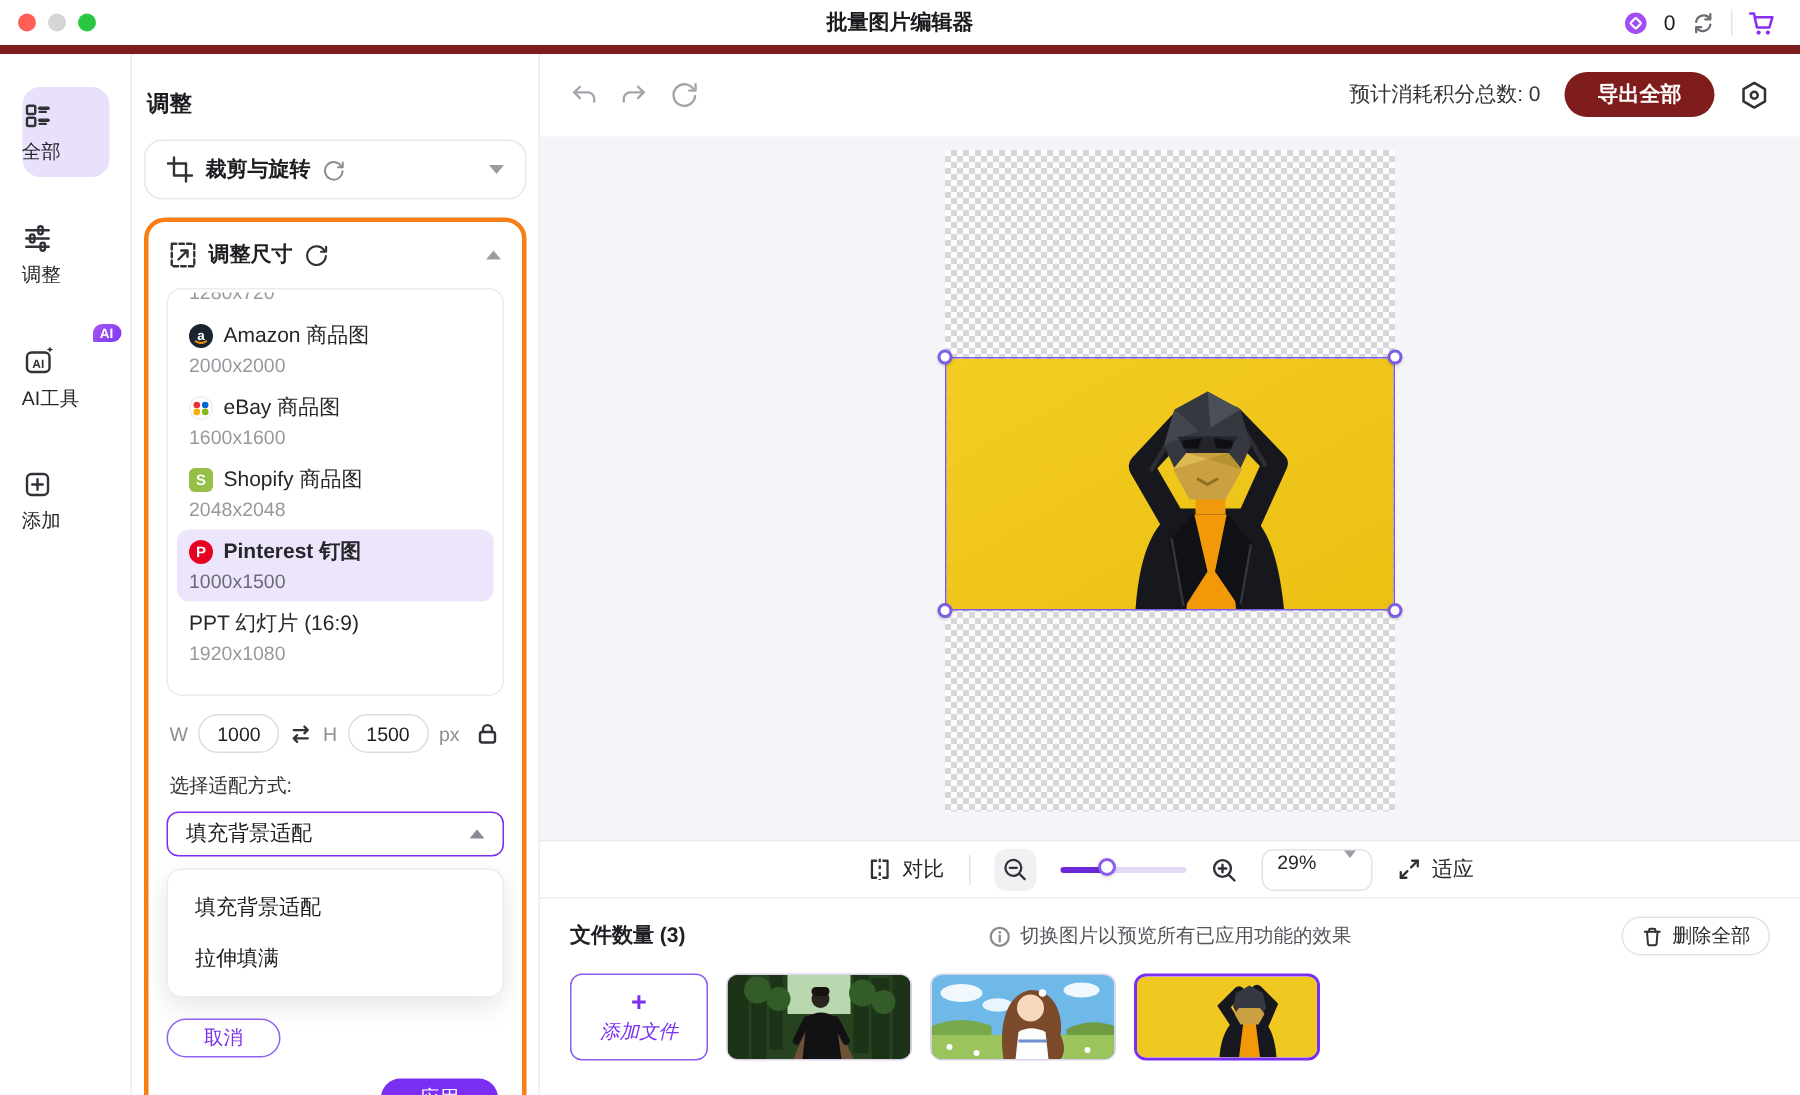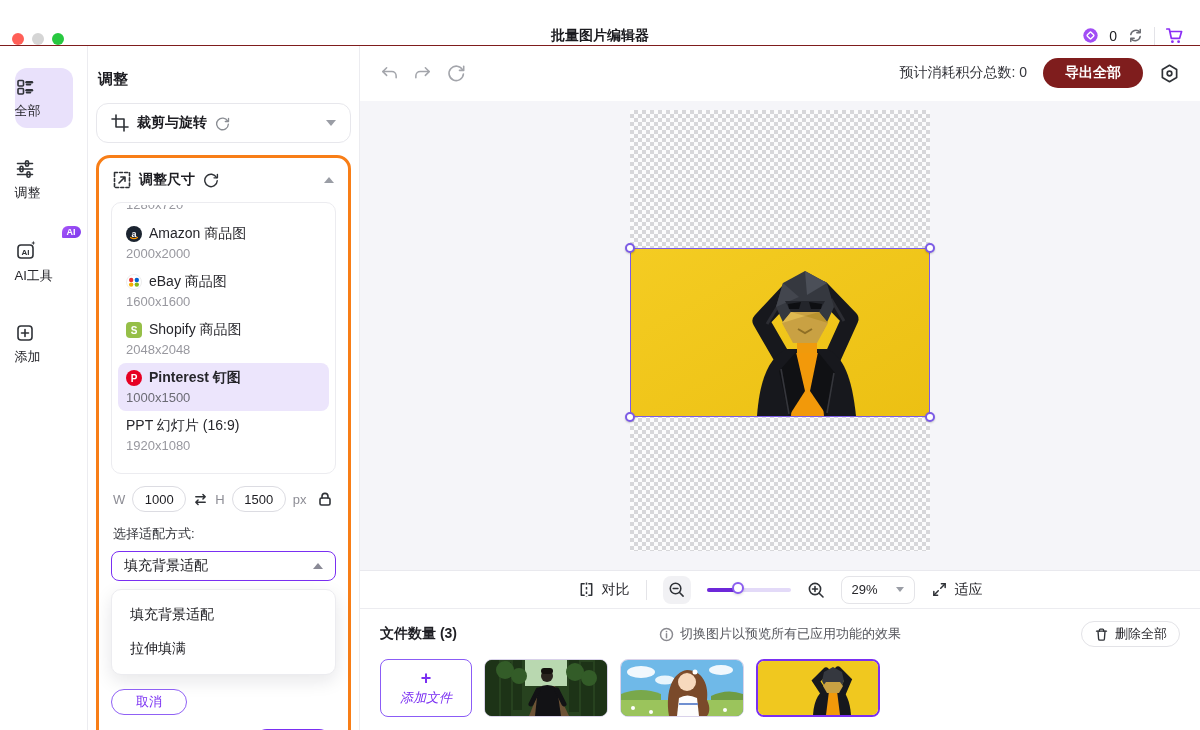--- a/index.html
+++ b/index.html
@@ -2,22 +2,22 @@
 <html><head>
 <meta charset="utf-8">
 <style>
   * { margin:0; padding:0; box-sizing:border-box; }
   html,body { width:1200px; height:730px; overflow:hidden; background:#fff;
     font-family:"Liberation Sans", sans-serif; color:#222; }
   svg { display:block; }
   .ic { stroke:#2f3237; stroke-width:1.6; fill:none; stroke-linecap:round; stroke-linejoin:round; }
 
   
-  .titlebar { height:46px; display:flex; align-items:flex-end; position:relative;
-    background:#fff; border-bottom:1px solid #7f1d1d; }
+  .titlebar { height:36px; display:flex; align-items:center; position:relative;
+    background:#fff; border-bottom:6px solid #7f1d1d; }
   .lights { display:flex; gap:8px; margin-left:12px; }
   .light { width:12px; height:12px; border-radius:50%; }
   .title { position:absolute; left:0; right:0; text-align:center; font-size:14px; font-weight:bold; color:#1b1b1f; }
   .tb-right { margin-left:auto; display:flex; align-items:center; gap:10px; padding-right:16px; z-index:2; }
   .tb-num { font-size:14px; color:#1b1b1f; }
   .tb-div { width:1px; height:18px; background:#e3e3e8; }
 
   
   .app { display:flex; height:694px; }
 
@@ -95,21 +95,21 @@
     display:flex; align-items:center; justify-content:center; gap:16px; }
   .ct-item { display:flex; align-items:center; gap:7px; font-size:14px; color:#26262b; cursor:pointer; }
   .ct-div { width:1px; height:20px; background:#e4e4e8; }
   .zoom-out-btn { width:28px; height:28px; background:#f1f1f4; border-radius:8px;
     display:flex; align-items:center; justify-content:center; cursor:pointer; }
   .slider { width:84px; height:4px; border-radius:2px; background:#e3daf8; position:relative; cursor:pointer; }
   .slider .fill { position:absolute; left:0; top:0; height:4px; width:32px; border-radius:2px; background:#6d28d9; }
   .slider .knob { position:absolute; left:25px; top:-6px; width:12px; height:12px; background:#fff;
     border:2px solid #8a5cf0; border-radius:50%; box-shadow:0 1px 3px rgba(0,0,0,.15); }
   .pct-pill { width:74px; height:28px; border:1px solid #e4e4e8; border-radius:8px; display:flex;
-    align-items:center; padding:0 10px; font-size:13px; color:#26262b; cursor:pointer; }
+    align-items:flex-start; padding:0 10px; font-size:13px; color:#26262b; cursor:pointer; }
   .pct-pill .caret-d { border-left-width:4px; border-right-width:4px; border-top-width:5px; }
 
   .files { height:132px; background:#fff; border-top:1px solid #ececf0; padding:12px 20px 0 20px; }
   .files-head { display:flex; align-items:center; height:26px; }
   .files-count { font-size:14px; font-weight:bold; color:#1f1f24; }
   .files-hint { display:flex; align-items:center; gap:6px; font-size:13px; color:#55565c;
     position:absolute; left:50%; transform:translateX(-50%); }
   .files-head-wrap { position:relative; }
   .del-btn { margin-left:auto; height:26px; border:1px solid #e3e3e7; border-radius:13px; background:#fff;
     display:flex; align-items:center; gap:6px; padding:0 12px; font-size:13px; color:#2b2b30; cursor:pointer; }

